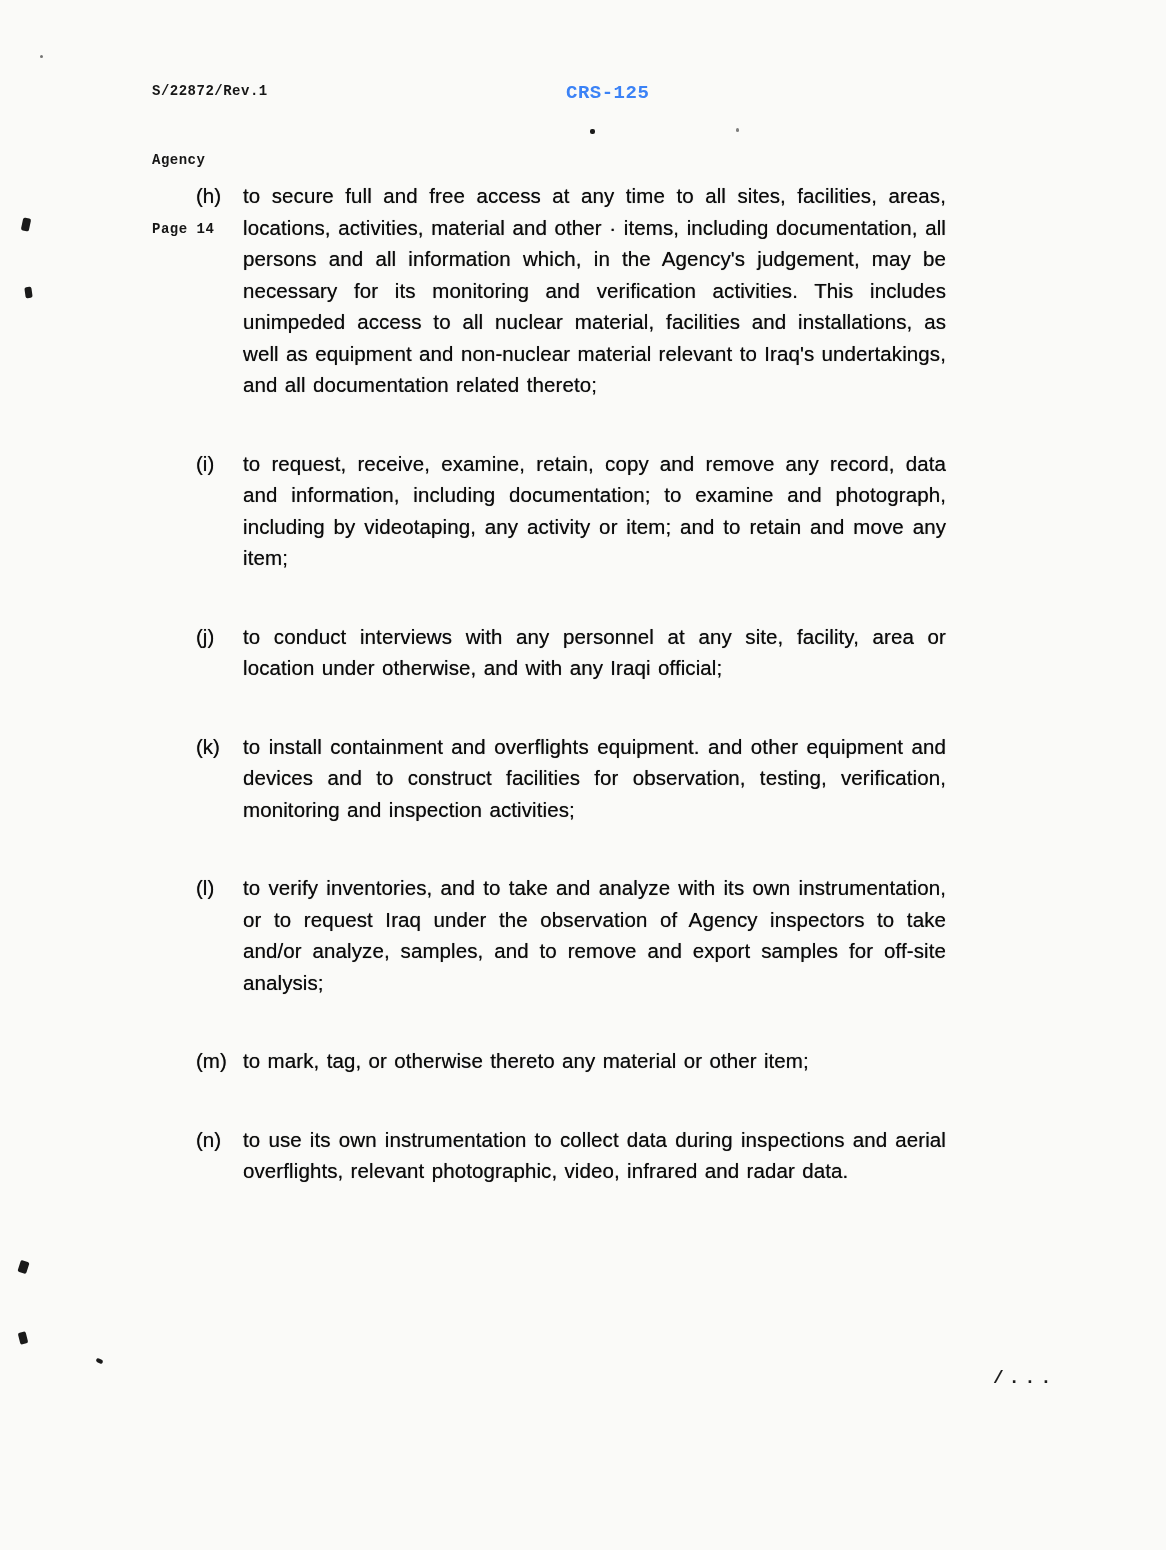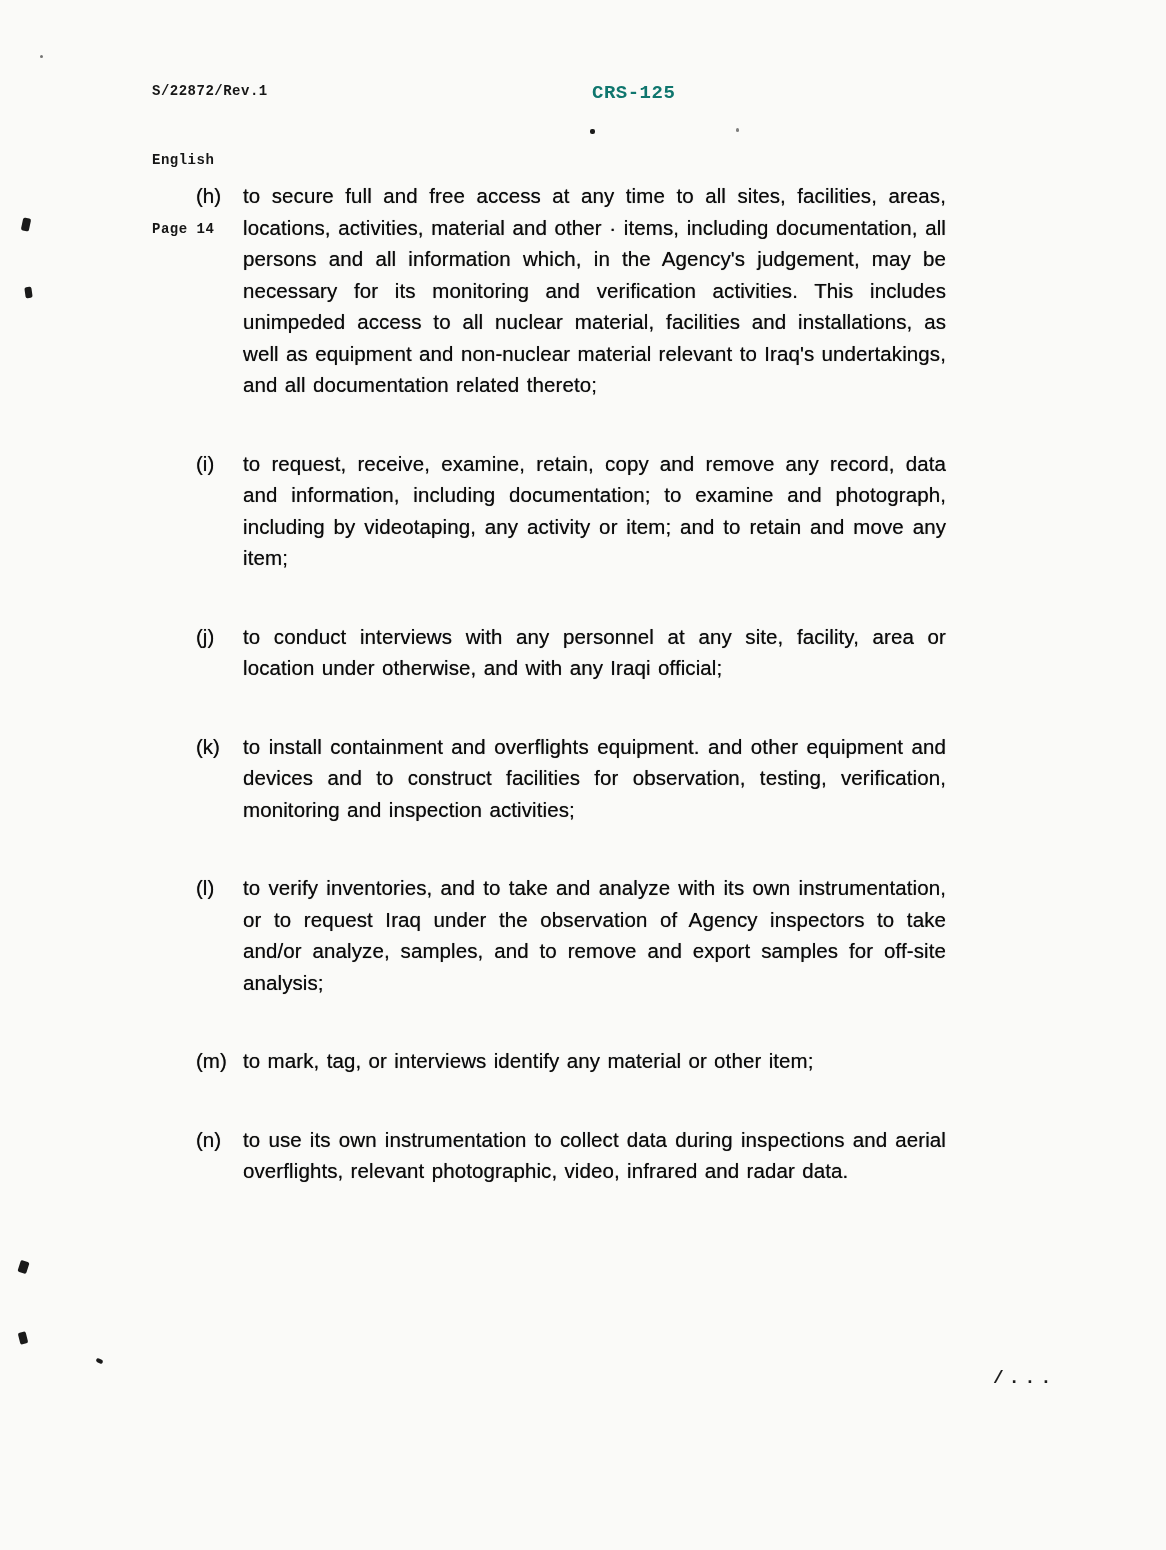--- a/index.html
+++ b/index.html
@@ -30,22 +30,21 @@
     white-space: pre;
   }
   .stamp {
     position: absolute;
     left: 566px;
     top: 82px;
     font-family: "Liberation Mono", "DejaVu Sans Mono", monospace;
     font-size: 19px;
     font-weight: bold;
     letter-spacing: 0.5px;
-    color: #0f766e;
-    margin-left: 26px;
+    color: #3b82f6;
   }
   
   .doc-body {
     position: absolute;
     left: 196px;
     top: 180px;
     width: 760px;
     font-family: "Liberation Sans", "DejaVu Sans", sans-serif;
     font-size: 20.5px;
     line-height: 31.5px;
@@ -94,21 +93,21 @@
   .speck.s7 { left: 96px;  top: 1359px; width: 7px; height: 4px; transform: rotate(25deg); }
   .speck.s8 { left: 40px;  top: 55px;   width: 3px; height: 3px; opacity: .6; }
 </style>
 </head>
 <body>
 
 <div class="sheet">
 
   <div class="doc-header">
     <div>S/22872/Rev.1</div>
-    <div>English</div>
+    <div>Agency</div>
     <div>Page 14</div>
   </div>
   <div class="stamp">CRS-125</div>
 
   <div class="doc-body">
     <div class="para">
       <div class="para-label">(h)</div>
       <div class="para-text">to secure full and free access at any time to all sites, facilities, areas, locations, activities, material and other · items, including documentation, all persons and all information which, in the Agency's judgement, may be necessary for its monitoring and verification activities.  This includes unimpeded access to all nuclear material, facilities and installations, as well as equipment and non-nuclear material relevant to Iraq's undertakings, and all documentation related thereto;</div>
     </div>
     <div class="para">
@@ -122,21 +121,21 @@
     <div class="para">
       <div class="para-label">(k)</div>
       <div class="para-text">to install containment and overflights equipment. and other equipment and devices and to construct facilities for observation, testing, verification,  monitoring and inspection activities;</div>
     </div>
     <div class="para">
       <div class="para-label">(l)</div>
       <div class="para-text">to verify inventories, and to take and analyze with its own instrumentation, or to request Iraq under the observation of Agency inspectors to take and/or analyze, samples, and to remove and export samples for off-site analysis;</div>
     </div>
     <div class="para">
       <div class="para-label">(m)</div>
-      <div class="para-text">to mark, tag, or interviews identify any material or other item;</div>
+      <div class="para-text">to mark, tag, or otherwise thereto any material or other item;</div>
     </div>
     <div class="para">
       <div class="para-label">(n)</div>
       <div class="para-text">to use its own instrumentation to collect data during inspections and aerial overflights, relevant photographic, video, infrared and radar data.</div>
     </div>
   </div>
 
   <div class="continuation">/...</div>
 
   <div class="speck s1"></div>

